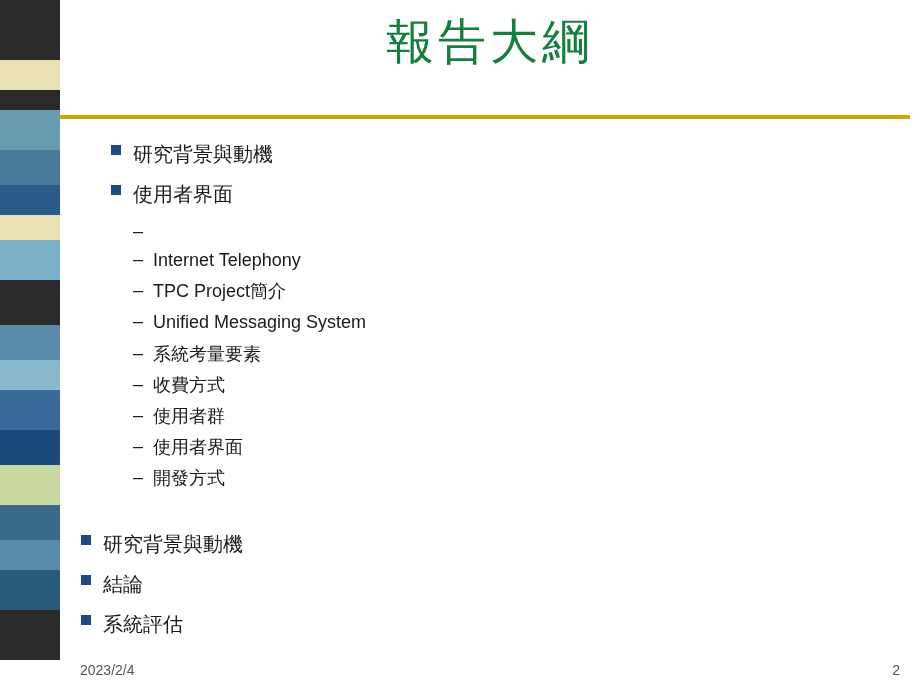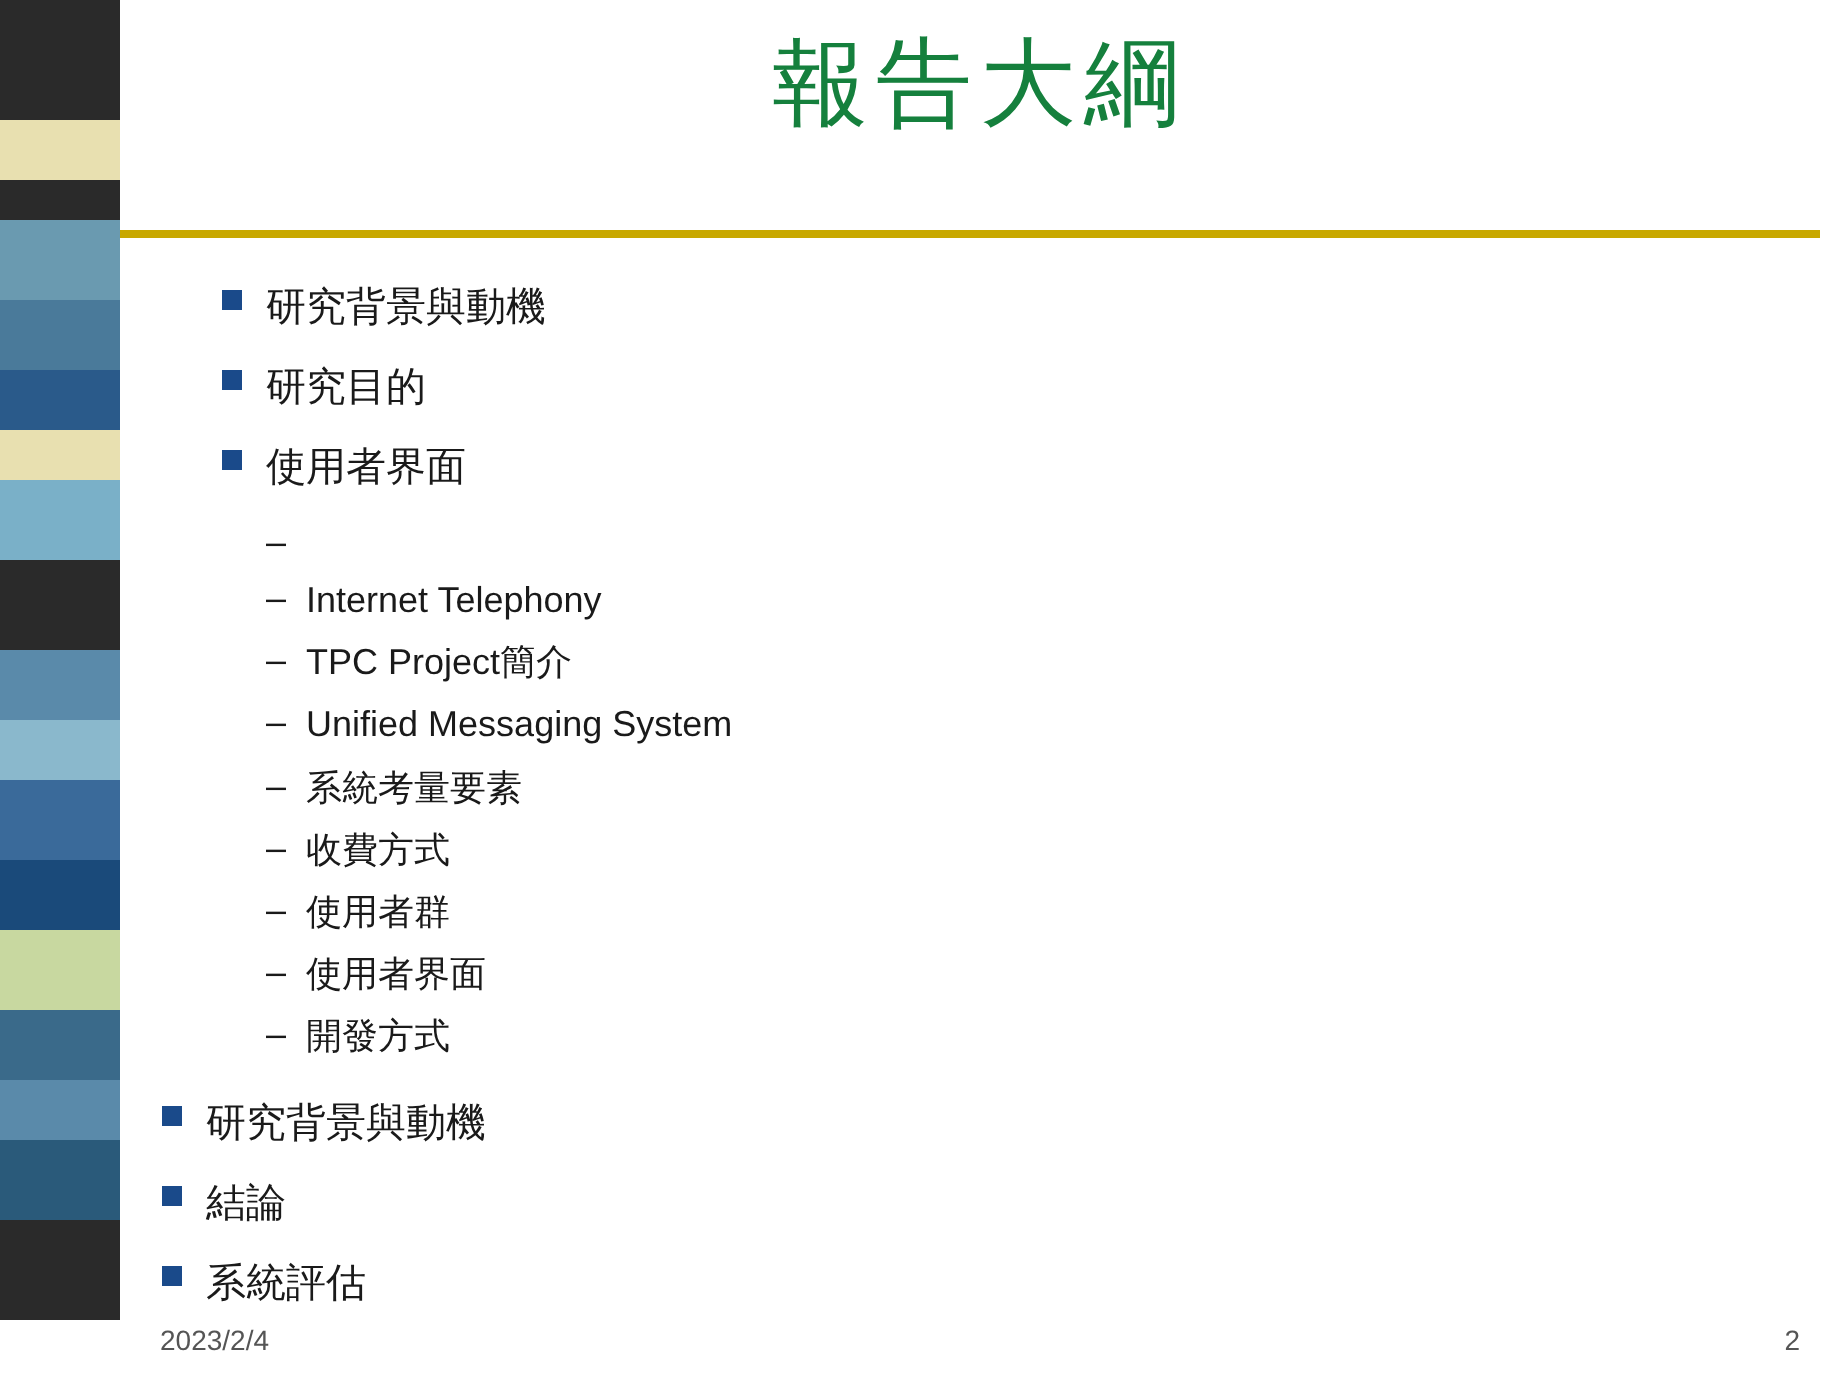--- a/index.html
+++ b/index.html
@@ -169,24 +169,20 @@
 <div class="divider-line"></div>
 
 <div class="content-area">
   <div class="left-col" id="left-col">
       <div class="bullet-item">
         <div class="bullet-square"></div>
         <div class="bullet-text">研究背景與動機</div>
       </div>
       <div class="bullet-item">
         <div class="bullet-square"></div>
-        <div class="bullet-text">研究目的</div>
-      </div>
-      <div class="bullet-item">
-        <div class="bullet-square"></div>
         <div class="bullet-text">使用者界面</div>
       </div>
       <div class="sub-item">
         <span class="sub-dash">–</span>
       </div>
       <div class="sub-item">
         <span class="sub-dash">–</span>
         <span class="sub-text">Internet Telephony</span>
       </div>
       <div class="sub-item">

